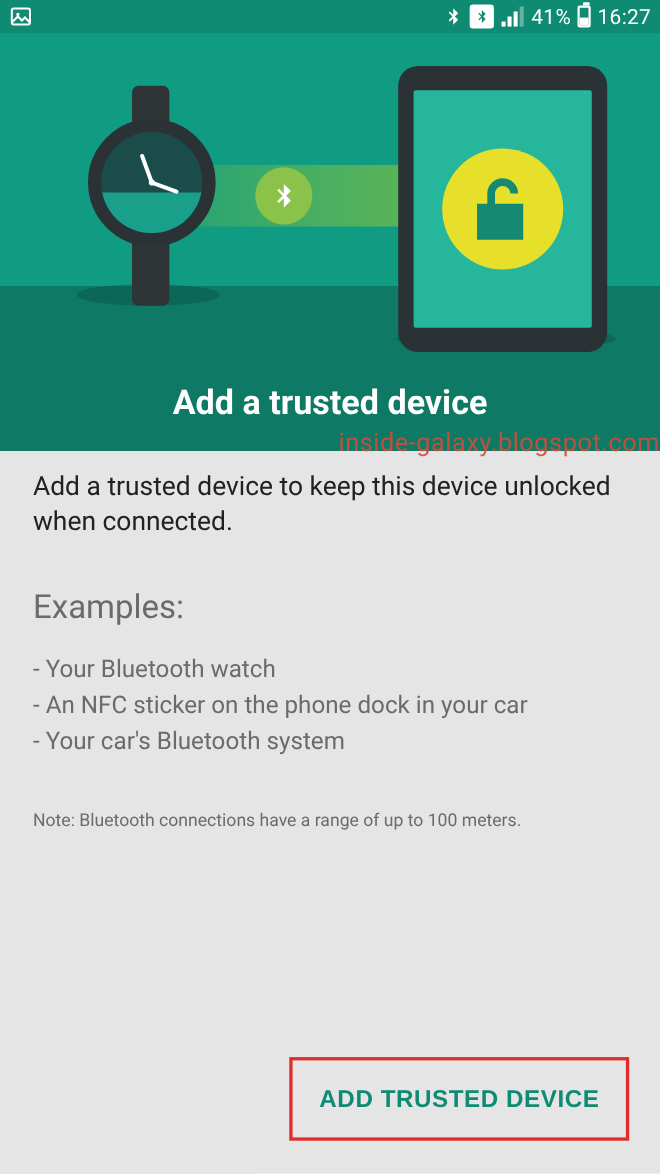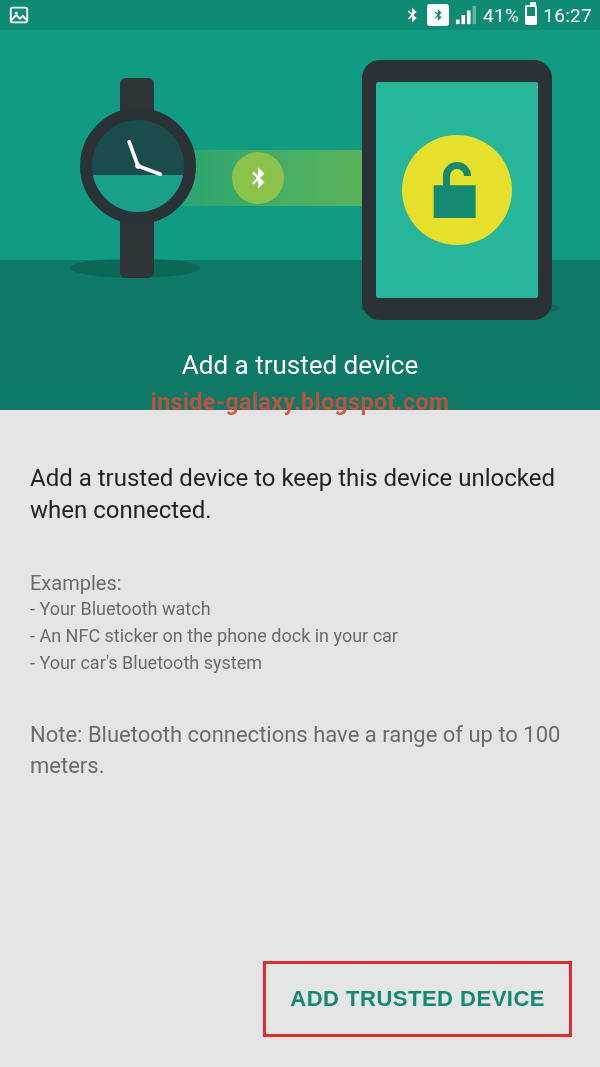--- a/index.html
+++ b/index.html
@@ -31,29 +31,29 @@
 .watch-hands { position: absolute; inset: 0; }
 .watch-shadow { position: absolute; top: 228px; left: 70px; width: 130px; height: 20px; background: rgba(0,0,0,0.15); border-radius: 50%; }
 
 .tablet { position: absolute; top: 30px; right: 48px; width: 190px; height: 260px; background: #2b3236; border-radius: 18px; padding: 22px 14px; }
 .tablet-screen { width: 100%; height: 100%; background: #26b69c; border-radius: 2px; display: flex; align-items: center; justify-content: center; }
 .lock-circle { width: 110px; height: 110px; border-radius: 50%; background: #e6e02a; display: flex; align-items: center; justify-content: center; color: #158a73; }
 .tablet-shadow { position: absolute; top: 268px; right: 40px; width: 200px; height: 20px; background: rgba(0,0,0,0.15); border-radius: 50%; }
 
 
 .title-strip { background: #0e7a66; height: 90px; display: flex; flex-direction: column; align-items: center; justify-content: center; color: #fff; position: relative; }
-.title-text { font-size: 26px; font-weight: 400; }
-.watermark { position: absolute; bottom: -6px; left: 0; right: 0; text-align: center; color: #d34c3c; font-size: 23px; font-weight: 700; letter-spacing: 0.5px; opacity: 0.9; }
+.title-text { font-size: 31px; font-weight: 700; }
+.watermark { position: absolute; bottom: -6px; left: 0; right: 0; text-align: right; color: #d34c3c; font-size: 23px; font-weight: 400; letter-spacing: 0.5px; opacity: 0.9; }
 
 
-.content { flex: 1; padding: 52px 30px 30px 30px; color: #4a4a4a; display: flex; flex-direction: column; position: relative; }
+.content { flex: 1; padding: 16px 30px 30px 30px; color: #4a4a4a; display: flex; flex-direction: column; position: relative; }
 .lead { color: #222; font-size: 24px; line-height: 1.35; margin-bottom: 44px; }
-.examples-label { font-size: 20px; color: #6b6b6b; }
-.example-list { font-size: 18px; color: #6b6b6b; line-height: 1.5; margin-bottom: 44px; }
-.note { font-size: 22px; color: #6b6b6b; line-height: 1.4; }
+.examples-label { font-size: 30px; color: #6b6b6b; margin-bottom: 22px; }
+.example-list { font-size: 22px; color: #6b6b6b; line-height: 1.5; margin-bottom: 44px; }
+.note { font-size: 16px; color: #6b6b6b; line-height: 1.4; }
 
 
 .action-row { position: absolute; right: 28px; bottom: 30px; }
 .btn { display: inline-block; padding: 22px 24px; color: #0f8a73; font-size: 22px; font-weight: 600; letter-spacing: 0.5px; background: transparent; border: none; cursor: pointer; }
 .highlight { border: 3px solid #e22b2b; }
 </style>
 </head>
 <body>
 <div class="screen">
 

